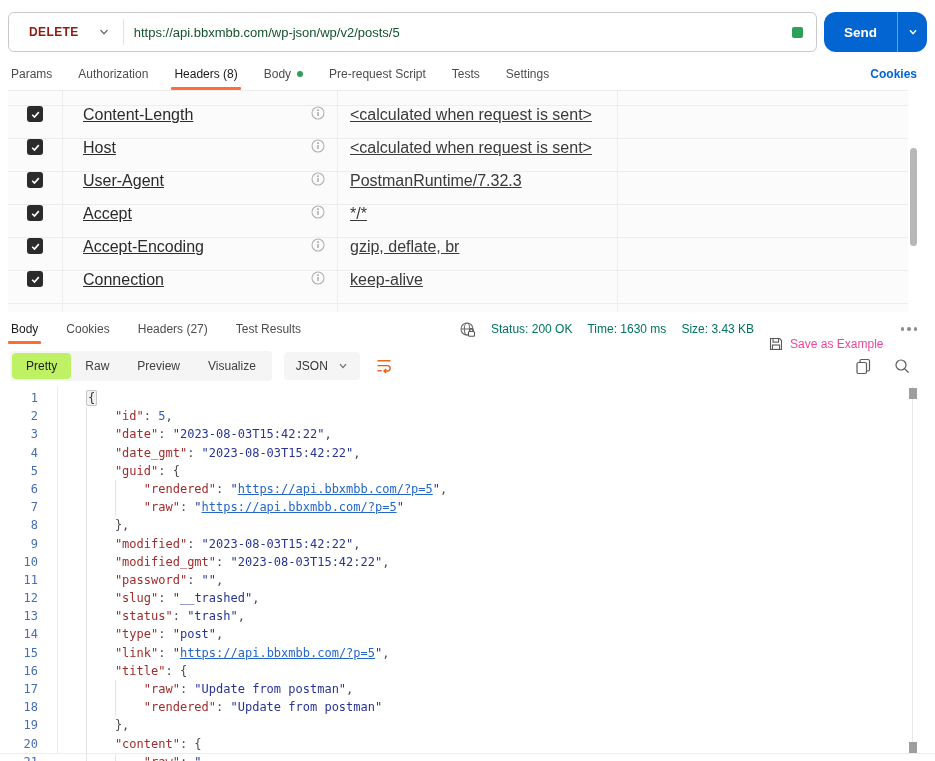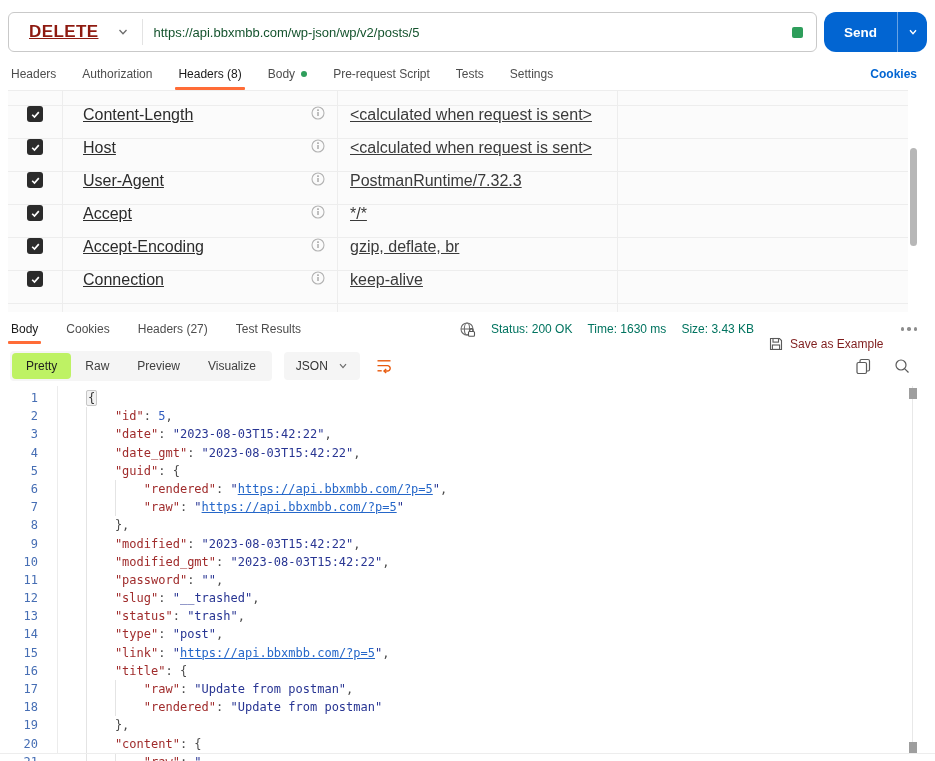--- a/index.html
+++ b/index.html
@@ -12,21 +12,21 @@
   }
   .app { position:relative; width:935px; height:761px; }
 
   
   .urlbar { display:flex; gap:7px; padding:12px 8px 6px 8px; height:58px; }
   .url-group {
     flex:1; display:flex; align-items:center;
     border:1px solid #c9c9c9; border-radius:6px; background:#fff; height:40px;
   }
   .method-sel { display:flex; align-items:center; gap:20px; padding:0 14px 0 20px; cursor:pointer; height:100%; }
-  .method-label { color:var(--method-red,#8e1a10); font-weight:700; font-size:17px; letter-spacing:.4px;text-decoration:underline; }
+  .method-label { color:var(--method-red,#8e1a10); font-weight:700; font-size:12px; letter-spacing:.4px; }
   .chev { width:10px; height:10px; }
   .url-sep { width:1px; height:26px; background:#e3e3e3; }
   .url-input {
     flex:1; border:none; outline:none; background:transparent;
     font-family:"Liberation Sans", sans-serif; font-size:13px; color:#14532d; padding:0 10px;
   }
   .env-square { width:11px; height:11px; border-radius:2px; background:var(--success-green,#2e9e5b); margin-right:13px; flex:0 0 auto; }
   .send-btn {
     width:103px; height:40px; display:flex; border-radius:12px; overflow:hidden;
     background:var(--send-blue,#0265d2); color:#fff; cursor:pointer;
@@ -59,21 +59,21 @@
   .cb svg { width:11px; height:11px; }
   .info-ic { margin-left:auto; width:14px; height:14px; flex:0 0 auto; cursor:pointer; }
   .tbl-scroll { position:absolute; right:18px; top:148px; width:7px; height:98px; border-radius:4px; background:#b7b7b7; }
 
   
   .resp-meta { display:flex; align-items:center; height:34px; padding:0 10px; font-size:12px; }
   .resp-meta .rtab { margin-right:26px; padding:8px 1px; }
   .meta-right { margin-left:auto; display:flex; align-items:center; gap:15px; padding-right:6px; }
   .globe-ic { width:17px; height:17px; }
   .stat { color:var(--status-green,#00735f); white-space:nowrap; }
-  .save-ex { display:flex; align-items:center; gap:7px; color:#7f1d1d; cursor:pointer; white-space:nowrap;margin-top:30px; }
+  .save-ex { display:flex; align-items:center; gap:7px; color:#ec4899; cursor:pointer; white-space:nowrap;margin-top:30px; }
   .save-ex svg { width:14px; height:14px; }
   .more-dots { display:flex; gap:3px; align-items:center; cursor:pointer; padding:4px 2px; }
   .more-dots i { width:3.5px; height:3.5px; border-radius:50%; background:#8d8d8d; }
 
   
   .viewer-bar { display:flex; align-items:center; height:40px; padding:0 10px; gap:12px; }
   .segments { display:flex; background:#f5f5f5; border-radius:4px; padding:2px; }
   .seg { padding:6px 14px; border-radius:4px; font-size:12px; color:#3f3f3f; cursor:pointer; }
   .seg.active { background:#bef264; color:#1f1f1f; }
   .json-pill { display:flex; align-items:center; gap:10px; background:#f5f5f5; border-radius:4px; padding:7px 12px; font-size:12px; color:#333; cursor:pointer; }
@@ -126,21 +126,21 @@
       <span class="send-caret">
         <svg class="chev" viewBox="0 0 10 10">
             <path d="M2 3.2 L5 6.6 L8 3.2" fill="none" stroke="#ffffff" stroke-width="1.4"></path>
           </svg>
       </span>
     </div>
   </div>
 
   <div class="req-tabs">
     <div id="reqTabsList" style="display:flex;align-items:center;">
-        <div class="rtab"><span>Headers</span></div>
+        <div class="rtab"><span>Params</span></div>
         <div class="rtab"><span>Authorization</span></div>
         <div class="rtab active"><span>Headers (8)</span><span class="underline"></span></div>
         <div class="rtab"><span>Body</span><span class="dot"></span></div>
         <div class="rtab"><span>Pre-request Script</span></div>
         <div class="rtab"><span>Tests</span></div>
         <div class="rtab"><span>Settings</span></div>
       </div>
     <div class="cookies-link">Cookies</div>
   </div>
 

